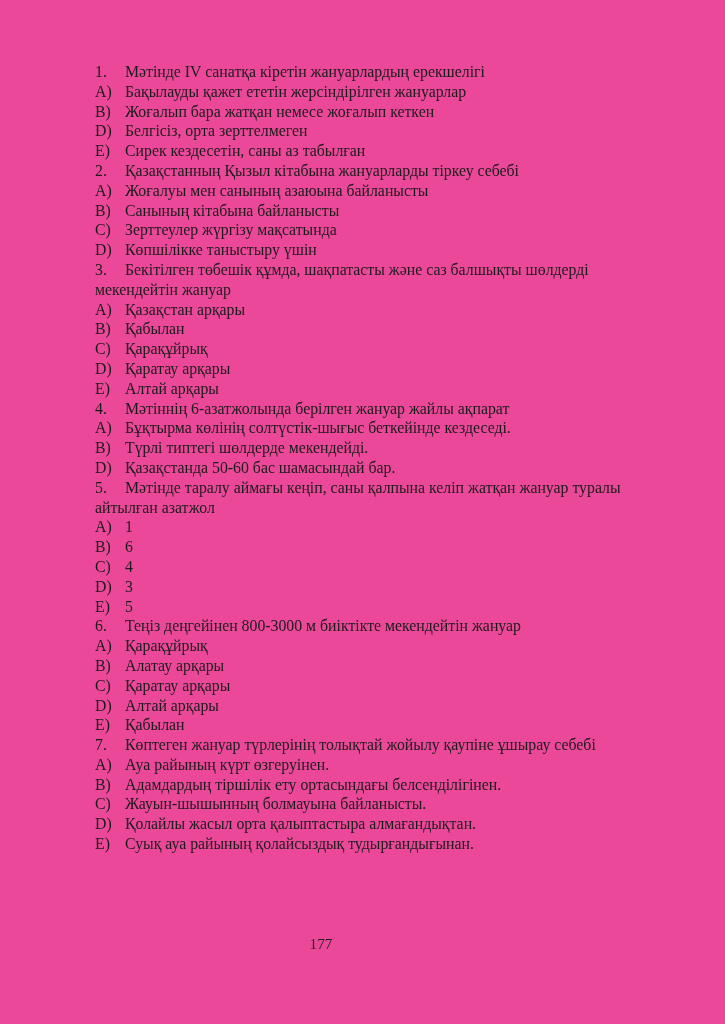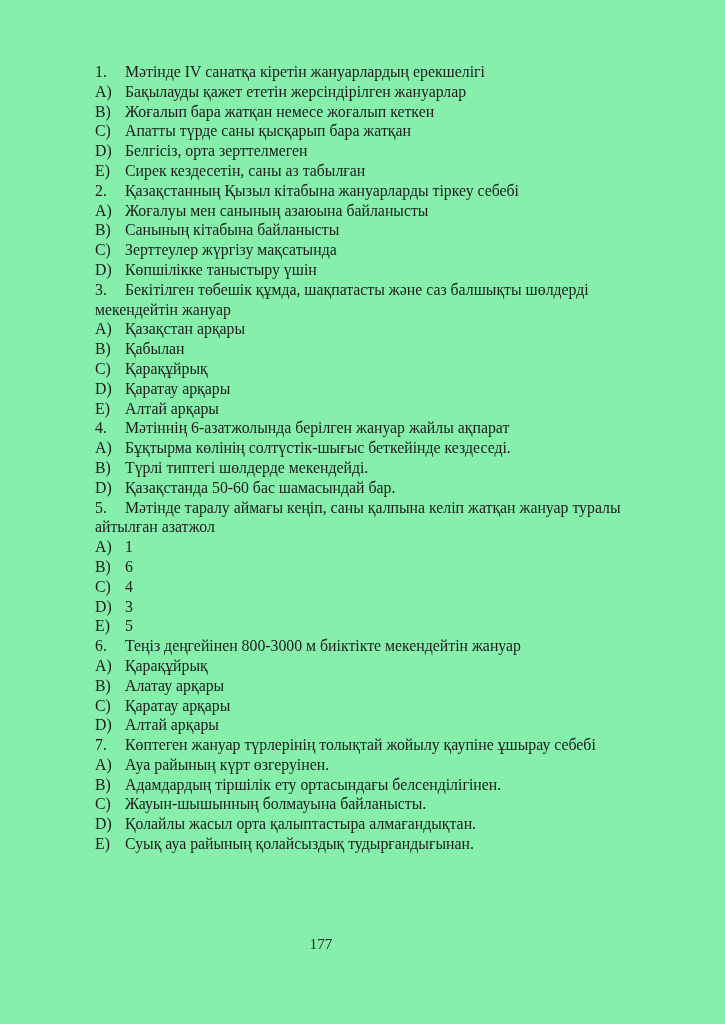--- a/index.html
+++ b/index.html
@@ -14,21 +14,21 @@
     font-family: "Liberation Serif", "DejaVu Serif", serif;
     color: #1b1b1b;
     overflow: hidden;
   }
   .page {
     position: absolute;
     left: 0;
     top: 0;
     width: 725px;
     height: 1024px;
-    background: #86efac;
+    background: #ec4899;
   }
   .content {
     position: absolute;
     left: 95px;
     top: 62px;
     width: 572px;
     font-size: 15.8px;
     line-height: 19.8px;
   }
   .question {
@@ -61,21 +61,20 @@
 
 <div class="page">
   <div class="content" id="questions-container">
   <div class="question">
     <p class="q-line"><span class="q-num">1.</span><span class="q-text">Мәтінде IV санатқа кіретін жануарлардың ерекшелігі</span></p>
     <div class="options">
   <p class="opt-line"><span class="opt-label">A)</span><span class="opt-text">Бақылауды қажет ететін жерсіндірілген жануарлар</span></p>
 
   <p class="opt-line"><span class="opt-label">B)</span><span class="opt-text">Жоғалып бара жатқан немесе жоғалып кеткен</span></p>
 
-  <p class="opt-line"><span class="opt-label">C)</span><span class="opt-text">Апатты түрде саны қысқарып бара жатқан</span></p>
 
   <p class="opt-line"><span class="opt-label">D)</span><span class="opt-text">Белгісіз, орта зерттелмеген</span></p>
 
   <p class="opt-line"><span class="opt-label">E)</span><span class="opt-text">Сирек кездесетін, саны аз табылған</span></p>
 </div>
   </div>
 
   <div class="question">
     <p class="q-line"><span class="q-num">2.</span><span class="q-text">Қазақстанның Қызыл кітабына жануарларды тіркеу себебі</span></p>
     <div class="options">
@@ -137,20 +136,21 @@
     <p class="q-line"><span class="q-num">6.</span><span class="q-text">Теңіз деңгейінен 800-3000 м биіктікте мекендейтін жануар</span></p>
     <div class="options">
   <p class="opt-line"><span class="opt-label">A)</span><span class="opt-text">Қарақұйрық</span></p>
 
   <p class="opt-line"><span class="opt-label">B)</span><span class="opt-text">Алатау арқары</span></p>
 
   <p class="opt-line"><span class="opt-label">C)</span><span class="opt-text">Қаратау арқары</span></p>
 
   <p class="opt-line"><span class="opt-label">D)</span><span class="opt-text">Алтай арқары</span></p>
 
+  <p class="opt-line"><span class="opt-label">E)</span><span class="opt-text">Қабылан</span></p>
 </div>
   </div>
 
   <div class="question">
     <p class="q-line"><span class="q-num">7.</span><span class="q-text">Көптеген жануар түрлерінің толықтай жойылу қаупіне ұшырау себебі</span></p>
     <div class="options">
   <p class="opt-line"><span class="opt-label">A)</span><span class="opt-text">Ауа райының күрт өзгеруінен.</span></p>
 
   <p class="opt-line"><span class="opt-label">B)</span><span class="opt-text">Адамдардың тіршілік ету ортасындағы белсенділігінен.</span></p>
 

